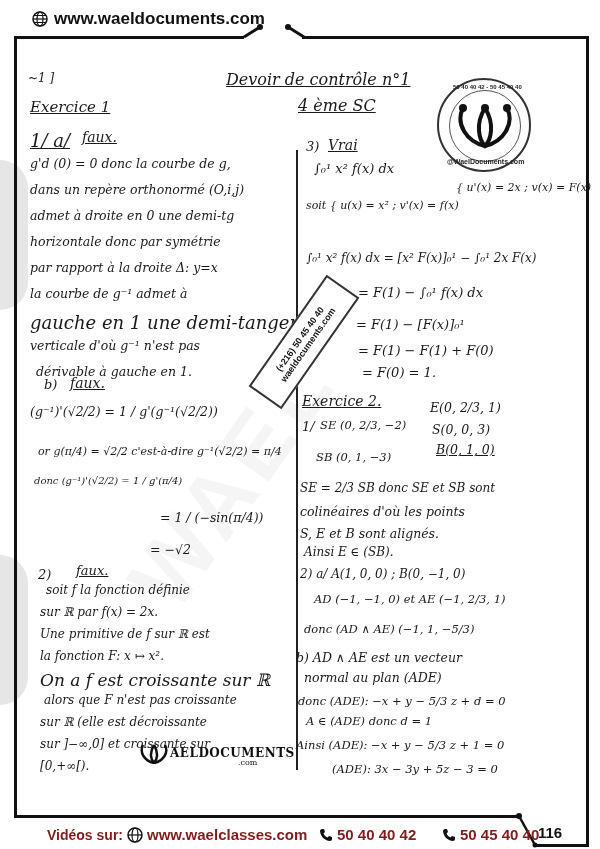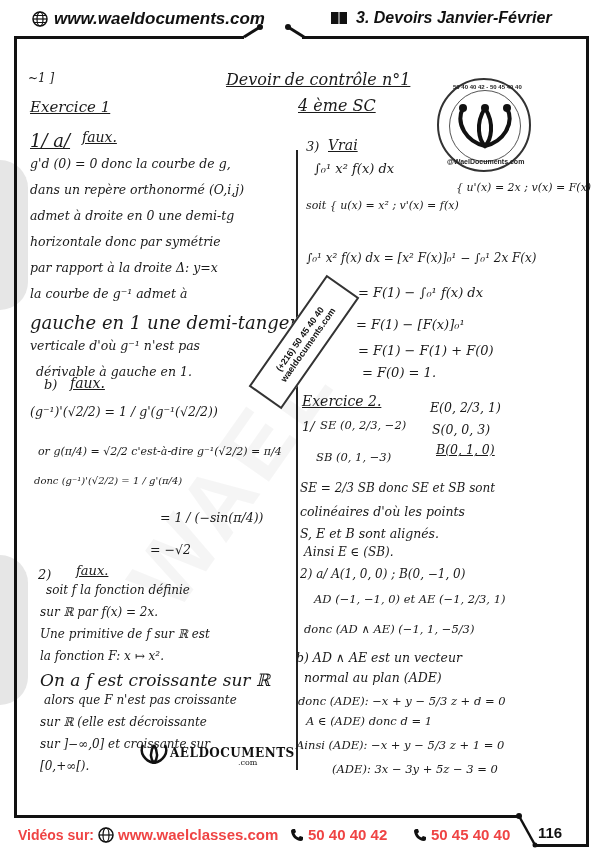--- a/index.html
+++ b/index.html
@@ -1,21 +1,21 @@
 <!DOCTYPE html>
 <html><head>
 <meta charset="utf-8">
 <style>
   html, body { margin:0; padding:0; }
   body {
     width:600px; height:849px; background:#ffffff; position:relative; overflow:hidden;
     font-family:"Liberation Sans", sans-serif; color:#111;
   }
   .header {
-    position:absolute; top:0; left:0; width:600px; height:34px;font-style:italic;
+    position:absolute; top:0; left:0; width:600px; height:34px;
   }
   .hdr-left {
     position:absolute; left:32px; top:9px; font-weight:bold; font-size:17px;
     display:flex; align-items:center; gap:6px; color:#111;
   }
   .hdr-right {
     position:absolute; left:330px; top:9px; font-weight:bold; font-size:16px;
     display:flex; align-items:center; gap:8px; color:#111;
   }
   .globe { width:16px; height:16px; display:inline-block; }
@@ -48,22 +48,22 @@
   .diag-stamp {
     position:absolute; left:236px; top:322px; width:132px; height:36px;
     border:2px solid #333; transform:rotate(-55deg); transform-origin:center;
     display:flex; flex-direction:column; align-items:center; justify-content:center;
     font-family:"Liberation Sans", sans-serif; font-weight:bold; font-size:9px; background:#fff;
   }
   .footer {
     position:absolute; left:0; top:818px; width:600px; height:30px;
   }
   .ftxt {
-    position:absolute; top:8px; font-weight:bold; font-size:15px; color:#ef4444; white-space:nowrap;
-    display:flex; align-items:center; gap:4px;
+    position:absolute; top:8px; font-weight:bold; font-size:15px; color:#7f1d1d; white-space:nowrap;
+    display:flex; align-items:center; gap:4px;margin-left:29px;
   }
   .phone { width:14px; height:14px; display:inline-block; }
   .pagenum { position:absolute; left:538px; top:6px; font-weight:bold; font-size:15px; }
   .logo-bottom {
     position:absolute; left:140px; top:742px; display:flex; align-items:center; gap:2px;
   }
   .logo-text { font-family:"DejaVu Serif", serif; font-size:12px; font-weight:bold; letter-spacing:0.5px; }
   .logo-sub { font-family:"DejaVu Serif", serif; font-size:8px; position:absolute; left:98px; top:16px; }
   .watermark {
     position:absolute; left:90px; top:430px; font-family:"Liberation Sans", sans-serif;
@@ -80,28 +80,20 @@
 <div class="header">
   <div class="hdr-left">
     <svg class="globe" viewBox="0 0 16 16">
       <circle cx="8" cy="8" r="7" fill="none" stroke="#111" stroke-width="1.5"></circle>
       <ellipse cx="8" cy="8" rx="3" ry="7" fill="none" stroke="#111" stroke-width="1.2"></ellipse>
       <line x1="1" y1="8" x2="15" y2="8" stroke="#111" stroke-width="1.2"></line>
       <line x1="2" y1="4.5" x2="14" y2="4.5" stroke="#111" stroke-width="1"></line>
       <line x1="2" y1="11.5" x2="14" y2="11.5" stroke="#111" stroke-width="1"></line>
     </svg>
     <span>www.waeldocuments.com</span>
-  </div>
-  <div class="hdr-right">
-    <svg class="book" viewBox="0 0 18 14">
-      <rect x="1" y="1" width="7" height="12" fill="#111"></rect>
-      <rect x="10" y="1" width="7" height="12" fill="#111"></rect>
-      <line x1="9" y1="1" x2="9" y2="13" stroke="#111" stroke-width="1"></line>
-    </svg>
-    <span>3. Devoirs Janvier-Février</span>
   </div>
 </div>
 
 <div class="frame-line" style="left:14px;top:36px;width:230px;height:3px;"></div>
 <svg style="position:absolute;left:240px;top:22px;" width="80" height="20">
   <line x1="4" y1="15" x2="20" y2="5" stroke="#111" stroke-width="3"></line>
   <circle cx="20" cy="5" r="3" fill="#111"></circle>
   <circle cx="48" cy="5" r="3" fill="#111"></circle>
   <line x1="48" y1="5" x2="64" y2="15" stroke="#111" stroke-width="3"></line>
 </svg>

